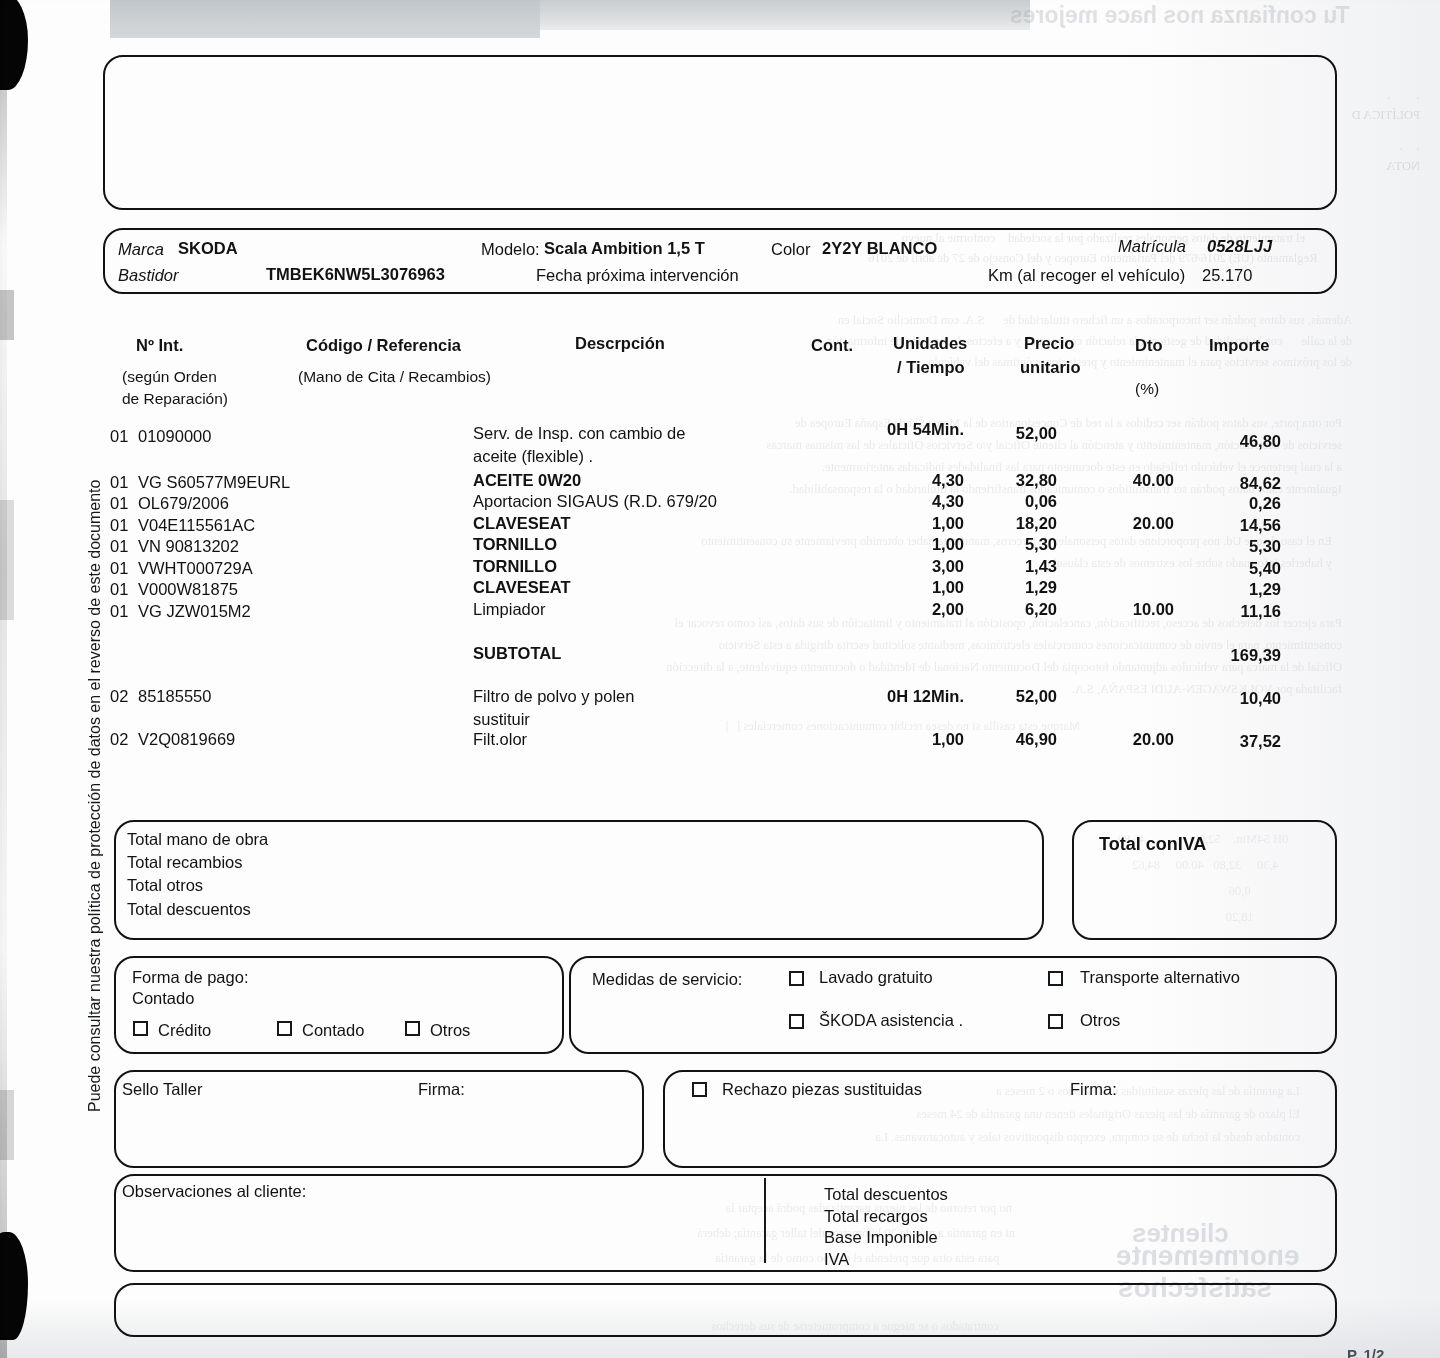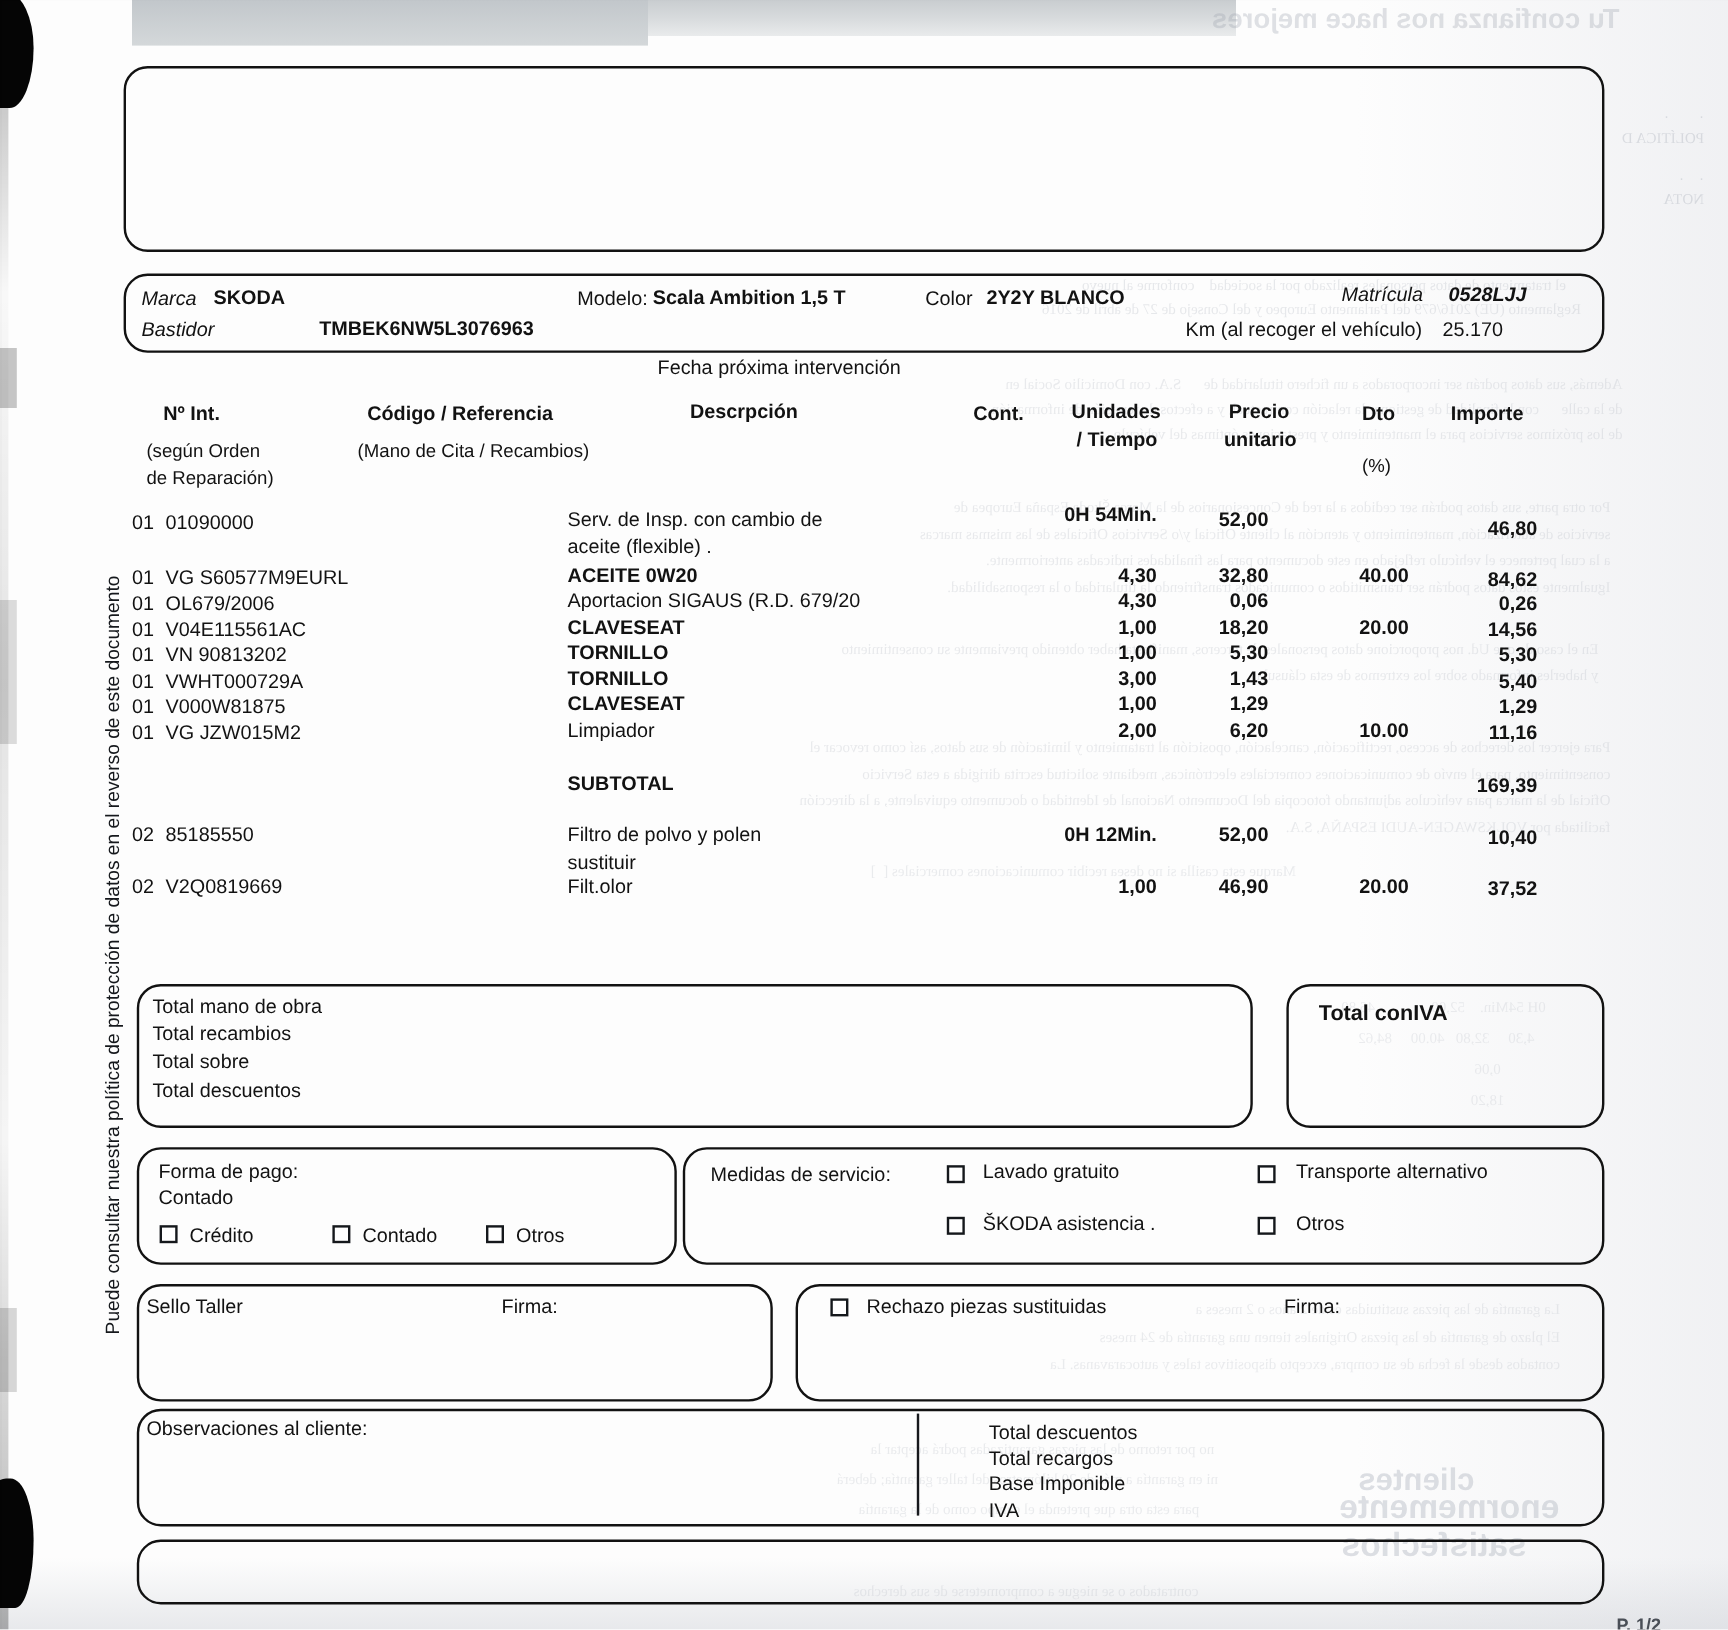--- a/index.html
+++ b/index.html
@@ -181,21 +181,21 @@
   <div class="t b" style="left:178px;top:239px;">SKODA</div>
   <div class="t" style="left:470px;top:240px;margin-left:11px;">Modelo:</div>
   <div class="t b" style="left:544px;top:239px;">Scala Ambition 1,5 T</div>
   <div class="t" style="left:771px;top:240px;">Color</div>
   <div class="t b" style="left:822px;top:239px;">2Y2Y BLANCO</div>
   <div class="t i" style="left:1118px;top:237px;">Matrícula</div>
   <div class="t b i" style="left:1207px;top:237px;">0528LJJ</div>
 
   <div class="t i" style="left:118px;top:266px;">Bastidor</div>
   <div class="t b" style="left:266px;top:265px;">TMBEK6NW5L3076963</div>
-  <div class="t" style="left:548px;top:266px;margin-top:32px;">Fecha próxima intervención</div>
+  <div class="t" style="left:536px;top:266px;">Fecha próxima intervención</div>
   <div class="t" style="left:988px;top:266px;">Km (al recoger el vehículo)</div>
   <div class="t" style="left:1202px;top:266px;">25.170</div>
 
   <div class="t b" style="left:136px;top:336px;">Nº Int.</div>
   <div class="t" style="left:122px;top:368px;font-size:15.5px;">(según Orden</div>
   <div class="t" style="left:122px;top:390px;font-size:15.5px;">de Reparación)</div>
 
   <div class="t b" style="left:306px;top:336px;">Código / Referencia</div>
   <div class="t" style="left:298px;top:368px;font-size:15.5px;">(Mano de Cita / Recambios)</div>
 
@@ -295,21 +295,21 @@
   <div class="t" style="left:138px;top:730px;">V2Q0819669</div>
   <div class="t" style="left:473px;top:730px;">Filt.olor</div>
   <div class="t b r" style="left:834px;top:730px;width:130px;">1,00</div>
   <div class="t b r" style="left:982px;top:730px;width:75px;">46,90</div>
   <div class="t b r" style="left:1100px;top:730px;width:74px;">20.00</div>
   <div class="t b r" style="left:1195px;top:732px;width:86px;">37,52</div>
 
   <div class="rbox" style="left:114px;top:820px;width:930px;height:120px;"></div>
   <div class="t" style="left:127px;top:830px;">Total mano de obra</div>
   <div class="t" style="left:127px;top:853px;">Total recambios</div>
-  <div class="t" style="left:127px;top:876px;">Total sobre</div>
+  <div class="t" style="left:127px;top:876px;">Total otros</div>
   <div class="t" style="left:127px;top:900px;">Total descuentos</div>
   <div class="t b r" style="left:880px;top:830px;width:145px;"></div>
   <div class="t b r" style="left:880px;top:853px;width:145px;"></div>
   <div class="t b r" style="left:880px;top:876px;width:145px;"></div>
   <div class="t b r" style="left:880px;top:900px;width:145px;"></div>
 
   <div class="rbox" style="left:1072px;top:820px;width:265px;height:120px;"></div>
   <div class="t b" style="left:1099px;top:834px;font-size:18px;">Total conIVA</div>
   <div class="t b r" style="left:1170px;top:895px;width:145px;"></div>
 

